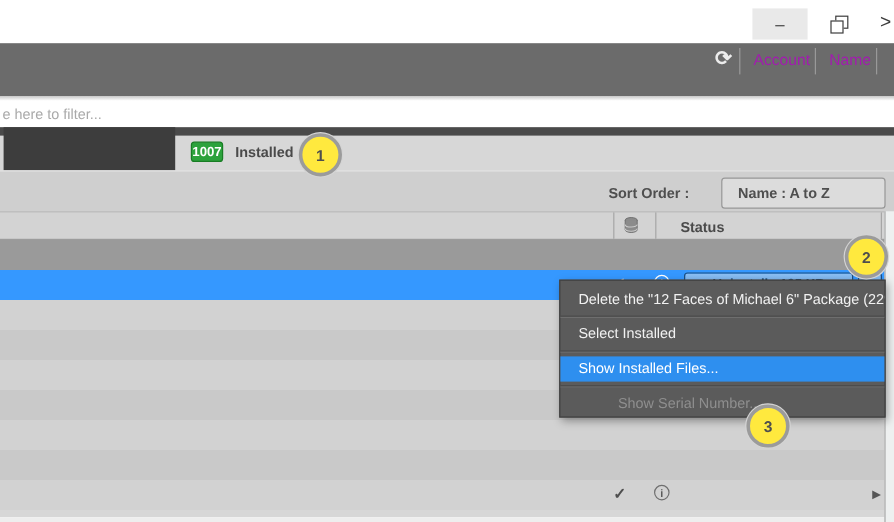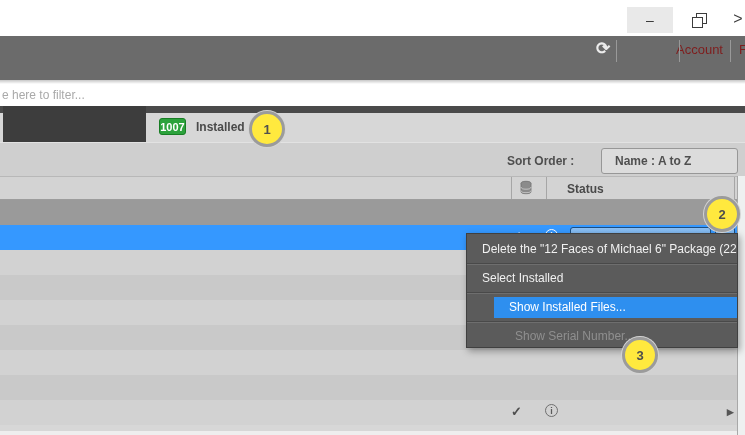--- a/index.html
+++ b/index.html
@@ -15,21 +15,21 @@
   .win-restore::before{content:"";position:absolute;right:0;top:0;width:9px;height:9px;border:1.5px solid #3c3c3c;}
   .win-restore::after{content:"";position:absolute;left:0;bottom:0;width:9px;height:9px;border:1.5px solid #3c3c3c;background:#fff;}
   .win-close{left:731px;top:8px;width:14px;height:22px;color:#3c3c3c;font-size:16px;
              display:flex;align-items:center;justify-content:center;}
 
   
   .toolbar{left:0;top:36px;width:745px;height:44px;background:#6b6b6b;}
   .refresh{left:593px;top:39px;width:20px;height:20px;color:#ececec;font-size:17px;line-height:20px;text-align:center;font-weight:bold;}
   .tsep{width:1px;height:22px;top:40px;background:#999999;}
   .tsep1{left:616px;} .tsep2{left:679px;} .tsep3{left:730px;}
-  .tb-link{top:42px;color:#7f1d1d;font-size:13px;margin-left:48px;}
+  .tb-link{top:42px;color:#a21caf;font-size:13px;}
   .tb-account{left:628px;} .tb-help{left:691px;}
   .tb-strip{left:0;top:80px;width:745px;height:4px;background:linear-gradient(#c7c7c7,#ffffff);}
 
   
   .filterbar{left:0;top:84px;width:745px;height:22px;background:#ffffff;}
   .filter-input{width:100%;height:100%;border:0;outline:0;background:transparent;
                 font-family:"Liberation Sans",sans-serif;font-size:12px;color:#444;padding:0 0 0 2px;}
   .filter-input::placeholder{color:#a9a9a9;opacity:1;}
 
   
@@ -81,21 +81,21 @@
            font-size:8px;display:flex;align-items:center;justify-content:center;}
   .arrow-g{left:727px;top:404px;color:#565656;font-size:13px;font-weight:bold;}
 
   .scrollstrip{left:737px;top:176px;width:8px;height:259px;background:#eef0f0;border-left:1px solid #a8a8a8;box-sizing:border-box;z-index:2;}
 
   
   .menu{left:466px;top:233px;width:272px;background:#5b5b5b;border:1px solid #404040;box-sizing:border-box;
         padding:4px 0 0 0;z-index:5;box-shadow:2px 3px 7px rgba(0,0,0,0.35);}
   .mi{height:21px;line-height:21px;padding-left:15px;font-size:12px;color:#f1f1f1;white-space:nowrap;overflow:hidden;}
   .mi-first{height:22px;line-height:22px;}
-  .mi-hl{background:#2e8fef;color:#ffffff;margin-left:27px;}
+  .mi-hl{background:#2e8fef;color:#ffffff;}
   .mi-dis{color:#8f8f8f;padding-left:48px;}
   .msep{height:1px;background:#494949;border-bottom:1px solid #6e6e6e;margin:3px 0;}
 
   
   .ann{position:absolute;width:30px;height:30px;border-radius:50%;background:#ffe93e;border:3px solid #9b9b9b;
        box-shadow:0 0 0 1px #d4d4d4;color:#4e4e4e;font-weight:bold;font-size:13px;
        display:flex;align-items:center;justify-content:center;z-index:9;}
   .ann1{left:249px;top:111px;}
   .ann2{left:704px;top:196px;}
   .ann3{left:622px;top:337px;}
@@ -114,21 +114,21 @@
     <span>&gt;</span>
   </div>
 
   <div class="abs toolbar"></div>
   <div class="abs refresh">
     <span>⟳</span>
   </div>
   <div class="abs tsep tsep1"></div>
   <div class="abs tb-link tb-account">Account</div>
   <div class="abs tsep tsep2"></div>
-  <div class="abs tb-link tb-help">Faces</div>
+  <div class="abs tb-link tb-help">Name</div>
   <div class="abs tsep tsep3"></div>
   <div class="abs tb-strip"></div>
 
   <div class="abs filterbar">
     <input class="filter-input" type="text" placeholder="e here to filter..." style="">
   </div>
 
   <div class="abs tabstrip"></div>
   <div class="abs tabstrip-topline"></div>
   <div class="abs active-tab"></div>

